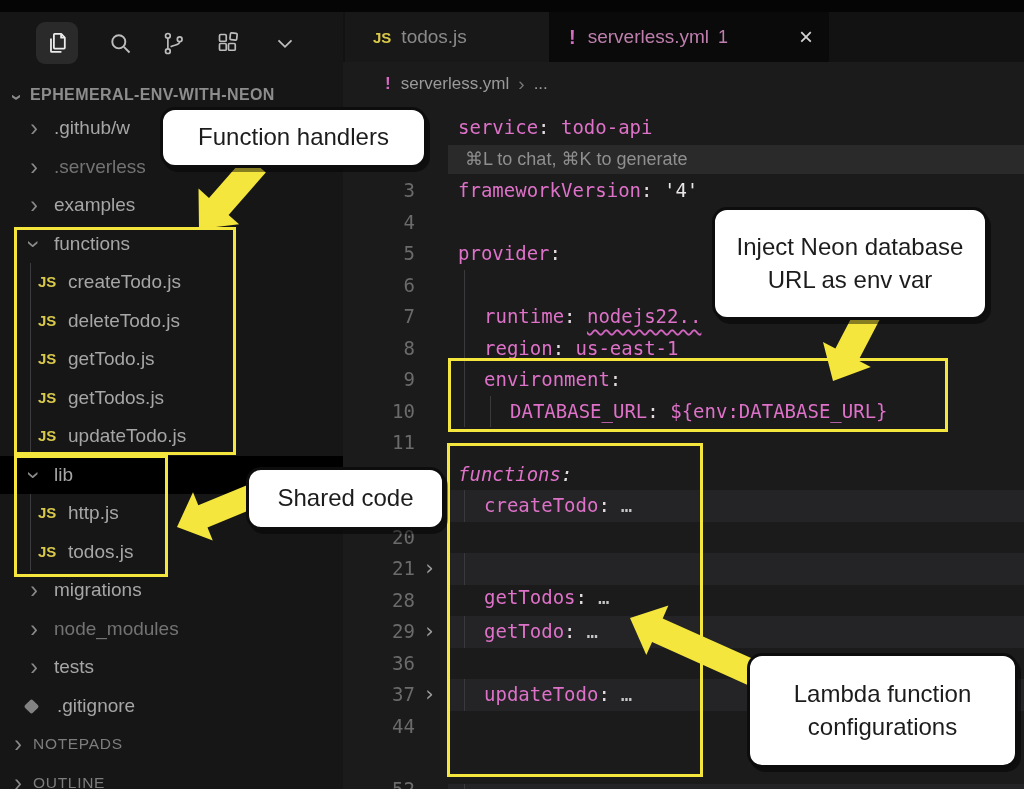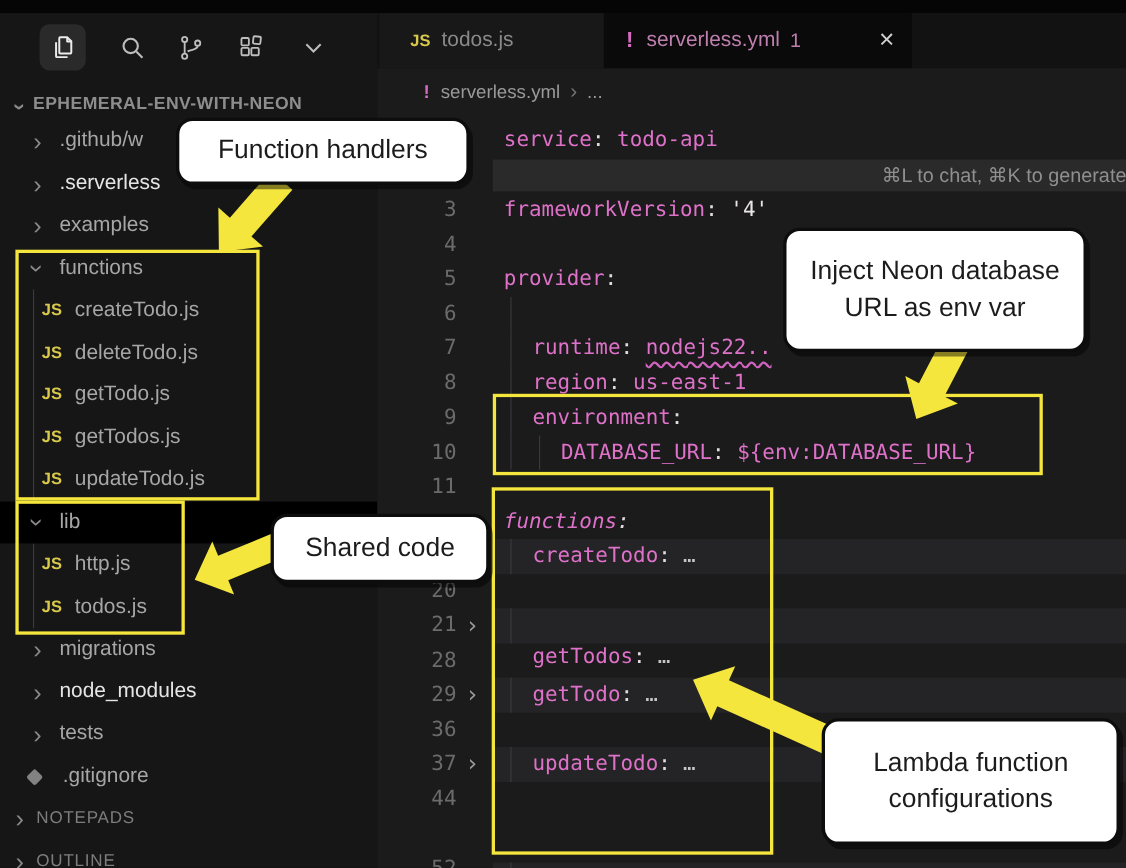--- a/index.html
+++ b/index.html
@@ -15,21 +15,21 @@
   .act-icon{position:absolute;top:10px;width:42px;height:42px;display:flex;align-items:center;
             justify-content:center;color:#bdbdbd}
   .act-icon.active{background:#2a2a2a;border-radius:9px;color:#ececec}
   #explorer-header{position:absolute;left:6px;top:74px;height:26px;display:flex;align-items:flex-start;
             color:#8d8d8d;font-weight:bold;font-size:16px;letter-spacing:.4px}
   #explorer-header .hdr-chev{font-size:20px;color:#8a8a8a;display:inline-block;transform:rotate(90deg);
             width:22px;text-align:center;margin-right:2px}
   #tree{position:absolute;left:0;top:0;width:343px;height:777px}
   .trow{position:absolute;left:0;width:343px;height:38px}
   .trow .lbl{position:absolute;top:0;line-height:38px;font-size:19px;color:#a6a6a6;white-space:nowrap}
-  .trow.dim .lbl{color:#e5e5e5}
+  .trow.dim .lbl{color:#737373}
   .trow.sel{background:#000000}
   .chev{position:absolute;top:0;line-height:38px;font-size:23px;color:#8a8a8a;width:20px;text-align:center}
   .chev.open{transform:rotate(90deg)}
   .folder .chev{left:24px}
   .folder .lbl{left:54px}
   .js-badge{position:absolute;left:38px;top:0;line-height:38px;font-size:15px;font-weight:bold;color:#d9c94b}
   .js-file .lbl{left:68px}
   .git-ico{position:absolute;left:26px;top:14px;width:11px;height:11px;background:#828282;
            transform:rotate(45deg);border-radius:2px}
   .git-file .lbl{left:57px}
@@ -240,21 +240,21 @@
     <span class="bc-warn">!</span>
     <span class="bc-file">serverless.yml</span>
     <span class="bc-sep">›</span>
     <span class="bc-more">...</span>
   </div>
   <div id="code">
       <div class="code-line" style="top: 0px;">
         <span class="ln"></span>
         <span class="ctext" style="left: 115px;"><span class="k">service</span><span class="pc">:</span> <span class="v">todo-api</span></span>
       </div>
-      <div class="code-line" style="top: 31.5px; text-align: right;">
+      <div class="code-line" style="top: 31.5px;">
         <div class="hint-strip">⌘L to chat, ⌘K to generate</div>
       </div>
       <div class="code-line" style="top: 63px;">
         <span class="ln">3</span>
         <span class="ctext" style="left: 115px;"><span class="k">frameworkVersion</span><span class="pc">:</span> <span class="v str">'4'</span></span>
       </div>
       <div class="code-line" style="top: 94.5px;">
         <span class="ln">4</span>
       </div>
       <div class="code-line" style="top: 126px;">

